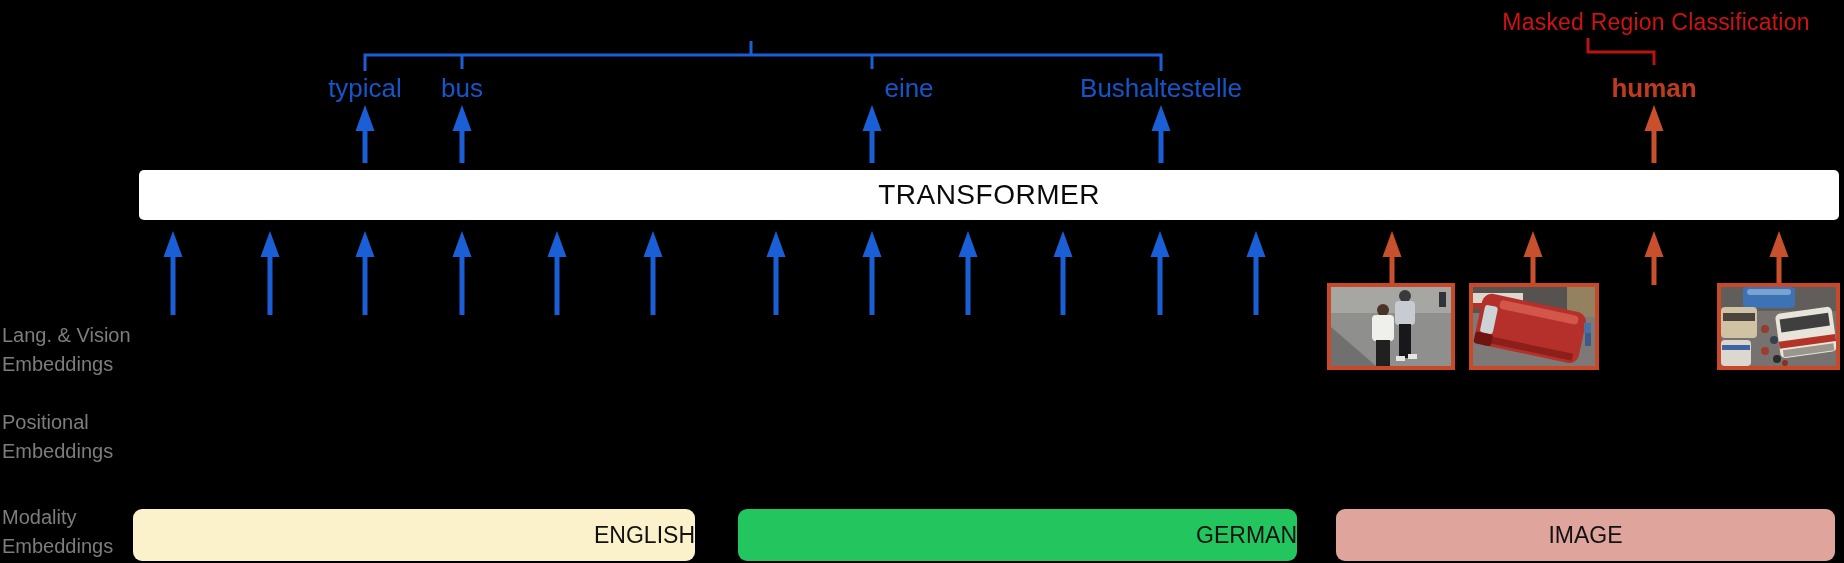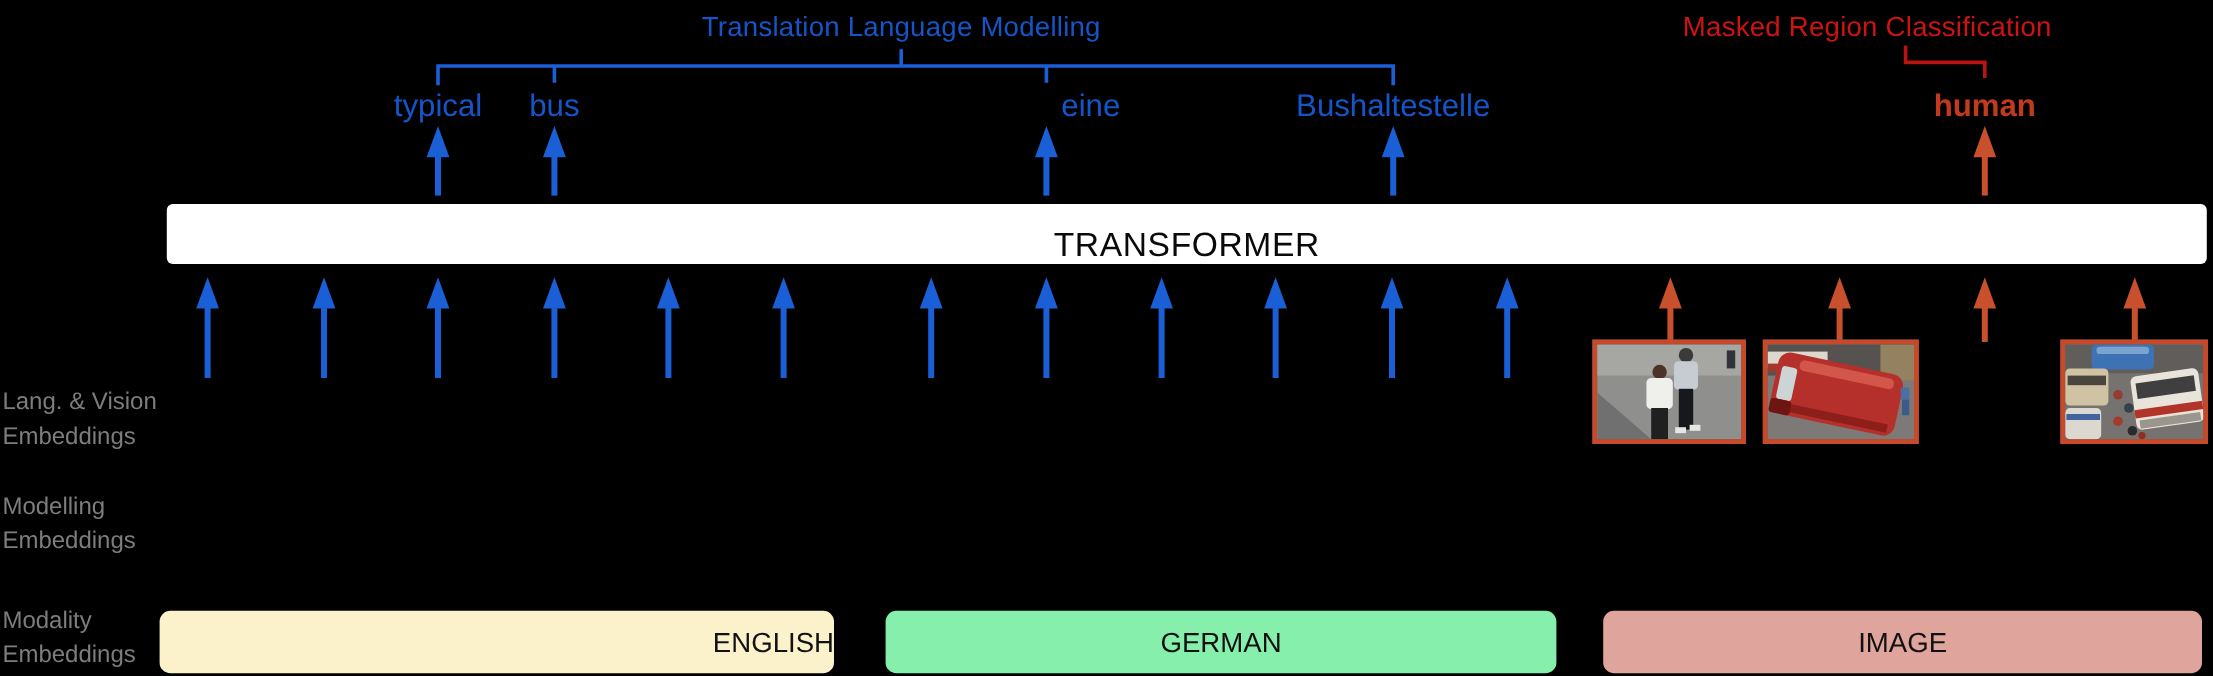--- a/index.html
+++ b/index.html
@@ -11,21 +11,21 @@
   .task-title{
     position:absolute;top:9px;transform:translateX(-50%);
     font-size:23px;font-weight:400;white-space:nowrap;letter-spacing:0.2px;
   }
   .word{
     position:absolute;top:73px;transform:translateX(-50%);
     font-size:26px;font-weight:400;white-space:nowrap;
   }
   .transformer-box{
     position:absolute;left:139px;top:170px;width:1700px;height:50px;
-    background:#fff;border-radius:5px;display:flex;align-items:flex-end;justify-content:center;
+    background:#fff;border-radius:5px;display:flex;align-items:center;justify-content:center;
   }
   .transformer-box span{font-size:28px;color:#0a0a0a;letter-spacing:0.5px;}
   .row-label{
     position:absolute;left:2px;font-size:20px;line-height:29px;white-space:nowrap;
   }
   .row-label span{display:block;}
   .rl-1{top:321px;} .rl-2{top:408px;} .rl-3{top:503px;}
   .modality-box{
     position:absolute;top:509px;height:52px;border-radius:9px;
     display:flex;align-items:center;justify-content:center;
@@ -88,53 +88,52 @@
       <line x1="1533" y1="285" x2="1533" y2="253" stroke="#C8502C" stroke-width="5"></line>
       <polygon points="1523.5,257 1542.5,257 1533,231" fill="#C8502C"></polygon>
       <line x1="1654" y1="285" x2="1654" y2="253" stroke="#C8502C" stroke-width="5"></line>
       <polygon points="1644.5,257 1663.5,257 1654,231" fill="#C8502C"></polygon>
       <line x1="1779" y1="285" x2="1779" y2="253" stroke="#C8502C" stroke-width="5"></line>
       <polygon points="1769.5,257 1788.5,257 1779,231" fill="#C8502C"></polygon>
       <path d="M365,71 L365,55 L1161,55 L1161,71 M462,55 L462,69 M872,55 L872,69 M751,55 L751,41" stroke="#1B5FD6" stroke-width="3" fill="none"></path>
       <path d="M1588,38 L1588,52 L1654,52 L1654,65" stroke="#B81411" stroke-width="3" fill="none"></path>
     </svg>
 
-  <div class="task-title" id="tlm-title" style="left: 751px; color: rgb(20, 86, 201);">Translation Language Modelling</div>
 
-  <div class="task-title" id="mrc-title" style="left: 1556px; color: rgb(206, 19, 18);">Masked Region Classification</div>
+  <div class="task-title" id="mrc-title" style="left: 1656px; color: rgb(206, 19, 18);">Masked Region Classification</div>
 
   <div id="word-layer">
       <span class="word" style="left: 365px; color: rgb(20, 86, 201);">typical</span>
       <span class="word" style="left: 462px; color: rgb(20, 86, 201);">bus</span>
       <span class="word" style="left: 872px; color: rgb(20, 86, 201); margin-left: 37px;">eine</span>
       <span class="word" style="left: 1161px; color: rgb(20, 86, 201);">Bushaltestelle</span>
       <span class="word" style="left: 1654px; color: rgb(194, 58, 29); font-weight: bold;">human</span>
     </div>
 
   <div class="transformer-box">
     <span>TRANSFORMER</span>
   </div>
 
   <div class="row-label rl-1" style="color: rgb(125, 125, 125);">
     <span>Lang. &amp; Vision</span>
     <span>Embeddings</span>
   </div>
   <div class="row-label rl-2" style="color: rgb(125, 125, 125);">
-    <span>Modelling</span>
+    <span>Positional</span>
     <span>Embeddings</span>
   </div>
   <div class="row-label rl-3" style="color: rgb(125, 125, 125);">
     <span>Modality</span>
     <span>Embeddings</span>
   </div>
 
   <div class="modality-box mb-english" style="background: rgb(251, 241, 202);">
     <span>ENGLISH</span>
   </div>
-  <div class="modality-box mb-german" style="background: #86efac;">
+  <div class="modality-box mb-german" style="background: #22c55e; justify-content: flex-end;">
     <span>GERMAN</span>
   </div>
   <div class="modality-box mb-image" style="background: rgb(223, 164, 156); justify-content: center;">
     <span>IMAGE</span>
   </div>
 
   <div class="img-token it-1">
     <svg viewBox="0 0 120 79" preserveAspectRatio="none">
       <rect width="120" height="79" fill="#8f8f8d"></rect>
       <rect width="120" height="26" fill="#a6a6a3"></rect>

